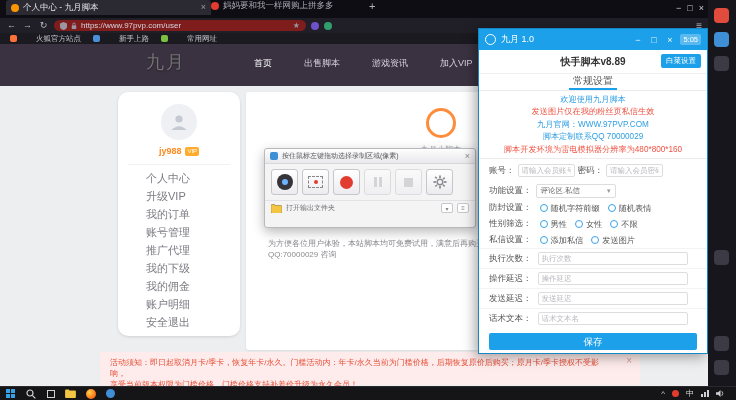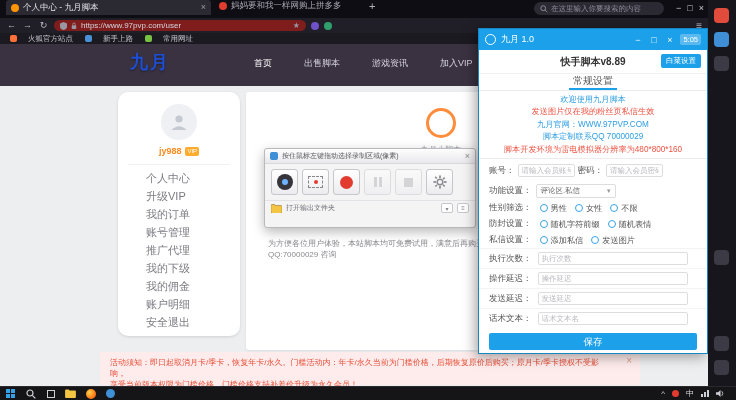--- a/index.html
+++ b/index.html
@@ -5,41 +5,41 @@
   *{margin:0;padding:0;box-sizing:border-box}
   html,body{width:736px;height:400px;overflow:hidden}
   body{position:relative;background:#141318;font-family:"Liberation Sans","DejaVu Sans",sans-serif;cursor:default}
   
   #browser{position:absolute;left:0;top:0;width:708px;height:386px;background:#edeef0}
   #tabbar{position:absolute;left:0;top:0;width:708px;height:18px;background:#0e0d13;display:flex;align-items:flex-start}
   .tab-active{margin-left:6px;width:205px;height:15px;background:#2b2a33;border-radius:3px 3px 0 0;display:flex;align-items:center;padding:0 5px;gap:4px}
   .fav{width:8px;height:8px;border-radius:50%;background:#ff9500;flex:none}
   .fav.red{background:#e23b30}
   .tab-title{font-size:8.5px;color:#e6e4ea;white-space:nowrap;overflow:hidden;flex:1}
-  .tab-inactive{width:150px;display:flex;align-items:center;gap:4px;padding:0 8px}
+  .tab-inactive{width:150px;display:flex;align-items:center;gap:4px;padding:0 0}
   .tab-inactive .tab-title{color:#a9a6b2}
   .tab-close{color:#9a97a3;font-size:9px;line-height:9px}
   .newtab{color:#b6b3bf;font-size:11px;margin-left:8px}
   #tab-search{position:absolute;right:44px;top:2px;width:130px;height:13px;background:#2b2a33;border-radius:7px;display:flex;align-items:center;gap:3px;padding:0 6px}
   #tab-search input{flex:1;background:transparent;border:none;outline:none;font-size:7.5px;color:#cfcdd6;font-family:inherit}
   #tab-search input::placeholder{color:#8d8a96}
   #win-controls{position:absolute;right:4px;top:3px;display:flex;gap:6px;color:#cfcdd6;font-size:9px;line-height:11px}
   #navbar{position:absolute;left:0;top:18px;width:708px;height:15px;background:#201f27;display:flex;align-items:center;gap:5px;padding:0 6px}
   .nav-ic{color:#b9b6c1;font-size:9px;width:11px;text-align:center;line-height:13px}
   #urlbar{width:252px;height:11px;background:#7f1d1d;border-radius:6px;display:flex;align-items:center;gap:4px;padding:0 6px}
   #url-text{flex:1;font-size:8px;color:#d6d4dc;white-space:nowrap;overflow:hidden}
   .url-star{color:#9a97a3;font-size:8px}
   .ext-dot{width:8px;height:8px;border-radius:50%}
   #menu-btn{margin-left:auto;color:#b9b6c1;font-size:10px}
   #bmbar{position:absolute;left:0;top:33px;width:708px;height:11px;background:#1b1a21;display:flex;align-items:center;gap:12px;padding:0 10px}
-  .bm{display:flex;align-items:center;gap:11px;font-size:7.5px;color:#c9c6d0}
+  .bm{display:flex;align-items:center;gap:19px;font-size:7.5px;color:#c9c6d0}
   .bm-dot{width:7px;height:7px;border-radius:2px}
   
   #siteheader{position:absolute;left:0;top:44px;width:708px;height:42px;background:#3a3241}
-  #sitelogo{position:absolute;left:130px;top:50px;font-size:18px;font-weight:bold;color:#1d4ed8;letter-spacing:2px;text-shadow:0 1px 2px rgba(0,0,0,.4)}
+  #sitelogo{position:absolute;left:146px;top:50px;font-size:18px;font-weight:normal;color:#737373;letter-spacing:2px;text-shadow:0 1px 2px rgba(0,0,0,.4)}
   #sitenav{position:absolute;left:254px;top:57px;display:flex;gap:32px;font-size:9px;color:#d6d1dd}
   #sitenav .first{color:#ffffff}
   #sidecard{position:absolute;left:118px;top:92px;width:122px;height:244px;background:#fff;border-radius:10px;box-shadow:0 1px 3px rgba(0,0,0,.12)}
   .avatar{width:36px;height:36px;border-radius:50%;background:#eef0f4;margin:12px auto 6px;display:flex;align-items:center;justify-content:center}
   .uname-row{display:flex;align-items:center;justify-content:center;gap:4px}
   .uname{font-size:9px;color:#ff8a1e;font-weight:bold}
   .vip{font-size:6px;color:#fff;background:#ffab2e;border-radius:2px;padding:1px 2px;line-height:7px}
   .side-div{height:1px;background:#f1f1f3;margin:8px 10px 4px}
   .menu-item{height:18px;line-height:18px;padding-left:28px;font-size:11px;color:#7a7a82}
   #maincard{position:absolute;left:246px;top:92px;width:390px;height:258px;background:#fff;border-radius:3px;box-shadow:0 1px 3px rgba(0,0,0,.08)}
@@ -127,27 +127,20 @@
     <div class="tab-active">
       <span class="fav"></span>
       <span class="tab-title">个人中心 - 九月脚本</span>
       <span class="tab-close">×</span>
     </div>
     <div class="tab-inactive">
       <span class="fav red"></span>
       <span class="tab-title">妈妈要和我一样网购上拼多多</span>
     </div>
     <span class="newtab">+</span>
-    <div id="tab-search">
-      <svg width="8" height="8" viewBox="0 0 10 10">
-          <circle cx="4" cy="4" r="3" fill="none" stroke="#8d8a96" stroke-width="1.2"></circle>
-          <line x1="6.3" y1="6.3" x2="9" y2="9" stroke="#8d8a96" stroke-width="1.2"></line>
-        </svg>
-      <input placeholder="在这里输入你要搜索的内容" style="">
-    </div>
     <div id="win-controls">
       <span>−</span>
       <span>□</span>
       <span>×</span>
     </div>
   </div>
 
   <div id="navbar">
     <span class="nav-ic">←</span>
     <span class="nav-ic">→</span>
@@ -320,43 +313,43 @@
       <input class="tin half" placeholder="请输入会员密码" style="">
     </div>
     <div class="frow func">
       <span class="lbl">功能设置：</span>
       <span class="sel">
         <span>评论区.私信</span>
         <span class="car">▾</span>
       </span>
     </div>
     <div class="frow opts">
+      <span class="lbl">防封设置：</span>
+      <span class="opt">
+          <span class="rad"></span>
+          <span>随机字符前缀</span>
+        </span>
+      <span class="opt">
+          <span class="rad"></span>
+          <span>随机表情</span>
+        </span>
+    </div>
+    <div class="frow opts">
       <span class="lbl">性别筛选：</span>
       <span class="opt">
           <span class="rad"></span>
           <span>男性</span>
         </span>
       <span class="opt">
           <span class="rad"></span>
           <span>女性</span>
         </span>
       <span class="opt">
           <span class="rad"></span>
           <span>不限</span>
-        </span>
-    </div>
-    <div class="frow opts">
-      <span class="lbl">防封设置：</span>
-      <span class="opt">
-          <span class="rad"></span>
-          <span>随机字符前缀</span>
-        </span>
-      <span class="opt">
-          <span class="rad"></span>
-          <span>随机表情</span>
         </span>
     </div>
     <div class="frow opts">
       <span class="lbl">私信设置：</span>
       <span class="opt">
           <span class="rad"></span>
           <span>添加私信</span>
         </span>
       <span class="opt">
           <span class="rad"></span>

